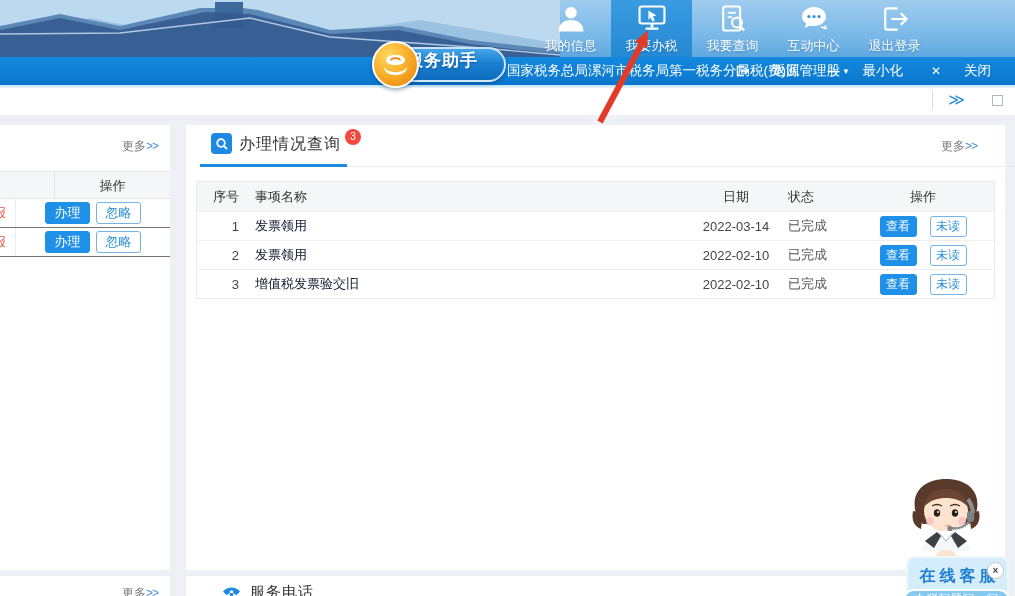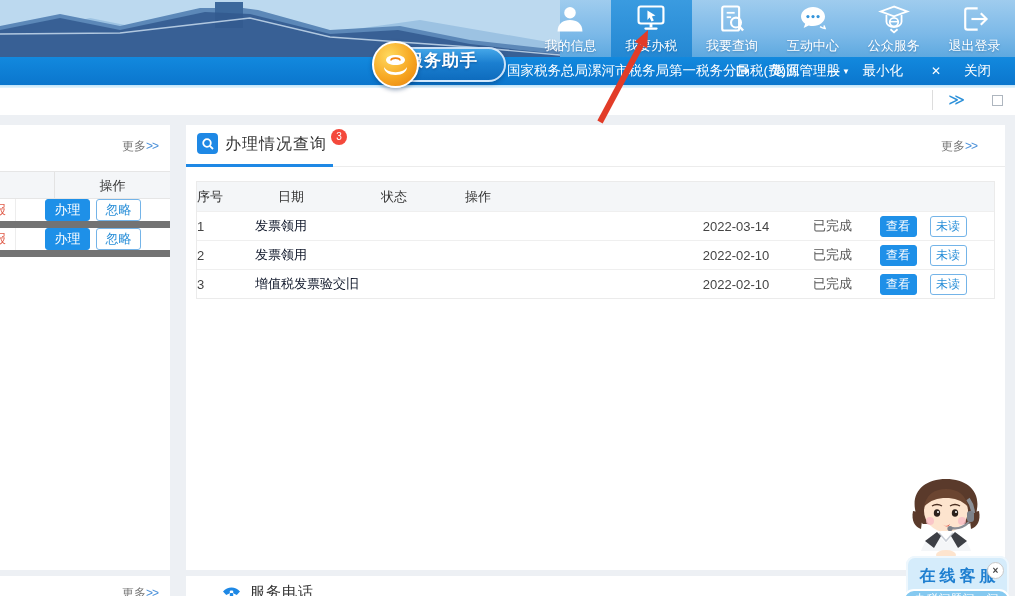--- a/index.html
+++ b/index.html
@@ -52,51 +52,51 @@
   .more .mt { color:#777; }
   .more .ma { color:#4a90d9; letter-spacing:-1px; }
 
   
   .left-panel { left:0; top:10px; width:170px; height:445px; }
   .left-panel .more { position:absolute; top:13px; right:12px; }
   .ltable { position:absolute; left:0; top:46px; width:170px; }
   .lhead { display:flex; height:28px; background:#f4f6f8; border-top:1px solid #e6e6e6; border-bottom:1px solid #e6e6e6; }
   .lhead .lc1 { width:55px; border-right:1px solid #e3e3e3; }
   .lhead .lc2 { flex:1; text-align:center; line-height:27px; font-size:13px; color:#333; }
-  .lrow { display:flex; height:29px; border-bottom:7px solid #737373; }
+  .lrow { display:flex; height:29px; border-bottom:1px solid #737373; align-items:center; }
   .lrow .rc1 { width:16px; height:100%; border-right:1px solid #ededed; overflow:hidden; display:flex; align-items:center; }
   .clip-red { color:#e05c4a; font-size:13px; margin-left:-7px; white-space:nowrap; }
   .lrow .rc2 { flex:1; display:flex; justify-content:center; gap:6px; }
 
   .btn-fill { background:#1e90e8; color:#fff; border:1px solid #1e90e8; border-radius:3px;
               font-size:13px; width:45px; height:22px; line-height:20px; text-align:center; cursor:pointer; }
   .btn-line { background:#fff; color:#2a8fd8; border:1px solid #74b4e8; border-radius:3px;
               font-size:13px; width:45px; height:22px; line-height:20px; text-align:center; cursor:pointer; }
   .btn-sm { width:37px; height:21px; font-size:12px; line-height:19px; }
 
   
-  .status-panel { left:186px; top:10px; width:819px; height:445px; }
+  .status-panel { left:186px; top:10px; width:819px; height:445px;padding-left:14px; }
   .sp-head { position:relative; height:42px; }
   .sp-ico { position:absolute; left:11px; top:8px; width:21px; height:21px; background:#1e88e5; border-radius:4px;
             display:flex; align-items:center; justify-content:center; }
   .sp-title { position:absolute; left:39px; top:9px; font-size:16px; color:#333; letter-spacing:1px; }
   .sp-badge { position:absolute; left:145px; top:4px; width:16px; height:16px; border-radius:50%;
               background:#f4493c; color:#fff; font-size:10px; line-height:16px; text-align:center; }
   .sp-rule { position:absolute; left:0; top:41px; width:819px; height:1px; background:#ececec; }
   .sp-underline { position:absolute; left:0; top:39px; width:147px; height:3px; background:#1e88e5; }
   .status-panel .more { position:absolute; top:13px; right:28px; }
 
   .stable { position:absolute; left:10px; top:56px; width:799px; border:1px solid #ebebeb; }
   .srow { display:flex; align-items:center; height:29px; border-top:1px solid #efefef; background:#fff; font-size:13px; }
   .srow.head { height:29px; background:#f4f6f8; border-top:none; color:#333; }
-  .c-no { width:42px; text-align:left; color:#444; }
+  .c-no { width:42px; text-align:right; color:#444; }
   .c-name { flex:1; padding-left:16px; }
   .c-name a { color:#0f172a; text-decoration:none; cursor:pointer; }
   .c-date { width:104px; text-align:center; color:#444; }
-  .c-status { width:64px; text-align:right; color:#555; }
+  .c-status { width:64px; text-align:left; color:#555; }
   .c-op { width:142px; display:flex; justify-content:center; gap:13px; align-items:center; }
   .srow.head .c-name { color:#333; } .srow.head div { color:#333; }
 
   
   .bottom-left { left:0; top:461px; width:170px; height:35px; }
   .bottom-left .more { position:absolute; right:12px; top:9px; }
   .bottom-right { left:186px; top:461px; width:819px; height:35px; }
   .phone-row { position:absolute; left:36px; top:7px; display:flex; align-items:center; gap:9px; }
   .phone-title { font-size:15px; color:#333; letter-spacing:1px; }
 
@@ -155,30 +155,20 @@
     </div>
     <div class="nav-item">
       <svg class="nav-ico" viewBox="0 0 36 36">
           <path d="M18 4.5c7.4 0 13.5 4.8 13.5 10.8S25.4 26 18 26c-1.7 0-3.3-.2-4.8-.6L7.5 28l1.7-4.6c-2.9-2-4.7-4.9-4.7-8.1C4.5 9.3 10.6 4.5 18 4.5z" fill="#fff"></path>
           <circle cx="12.3" cy="15.3" r="1.8" fill="#3595db"></circle>
           <circle cx="18" cy="15.3" r="1.8" fill="#3595db"></circle>
           <circle cx="23.7" cy="15.3" r="1.8" fill="#3595db"></circle>
           <path d="M26 26.5c2.5 1.8 5.5 2 5.5 2l-1.2-3.2" fill="none" stroke="#fff" stroke-width="1.8"></path>
         </svg>
       <span class="nav-label">互动中心</span>
-    </div>
-    <div class="nav-item">
-      <svg class="nav-ico" viewBox="0 0 36 36">
-          <path d="M18 4L3 9.5l15 5.5 15-5.5z" fill="none" stroke="#fff" stroke-width="2"></path>
-          <path d="M9.5 13.5v7.5c0 3.4 3.8 6 8.5 6s8.5-2.6 8.5-6v-7.5" fill="none" stroke="#fff" stroke-width="2"></path>
-          <circle cx="18" cy="21.5" r="4.8" fill="none" stroke="#fff" stroke-width="2"></circle>
-          <line x1="13" y1="21" x2="23" y2="21" stroke="#fff" stroke-width="1.6"></line>
-          <path d="M14 29.5L18 33l4-3.5" fill="none" stroke="#fff" stroke-width="2"></path>
-        </svg>
-      <span class="nav-label">公众服务</span>
     </div>
     <div class="nav-item">
       <svg class="nav-ico" viewBox="0 0 36 36">
           <path d="M21 6H9.5a2.5 2.5 0 00-2.5 2.5v19A2.5 2.5 0 009.5 30H21" fill="none" stroke="#fff" stroke-width="2.4"></path>
           <line x1="14" y1="18" x2="30" y2="18" stroke="#fff" stroke-width="2.4"></line>
           <path d="M24.5 11.5L31 18l-6.5 6.5" fill="none" stroke="#fff" stroke-width="2.4"></path>
         </svg>
       <span class="nav-label">退出登录</span>
     </div>
   </div>
@@ -267,20 +257,21 @@
       <span class="sp-title">办理情况查询</span>
       <span class="sp-badge">3</span>
       <div class="sp-rule"></div>
       <div class="sp-underline"></div>
       <span class="more"><span class="mt">更多</span><span class="ma">&gt;&gt;</span></span>
     </div>
 
     <div class="stable">
       <div class="srow head">
         <div class="c-no">序号</div>
+        <div class="c-name">事项名称</div>
         <div class="c-date">日期</div>
         <div class="c-status">状态</div>
         <div class="c-op">操作</div>
       </div>
 
       <div class="srow">
         <div class="c-no">1</div>
         <div class="c-name"><a>发票领用</a></div>
         <div class="c-date">2022-03-14</div>
         <div class="c-status">已完成</div>

